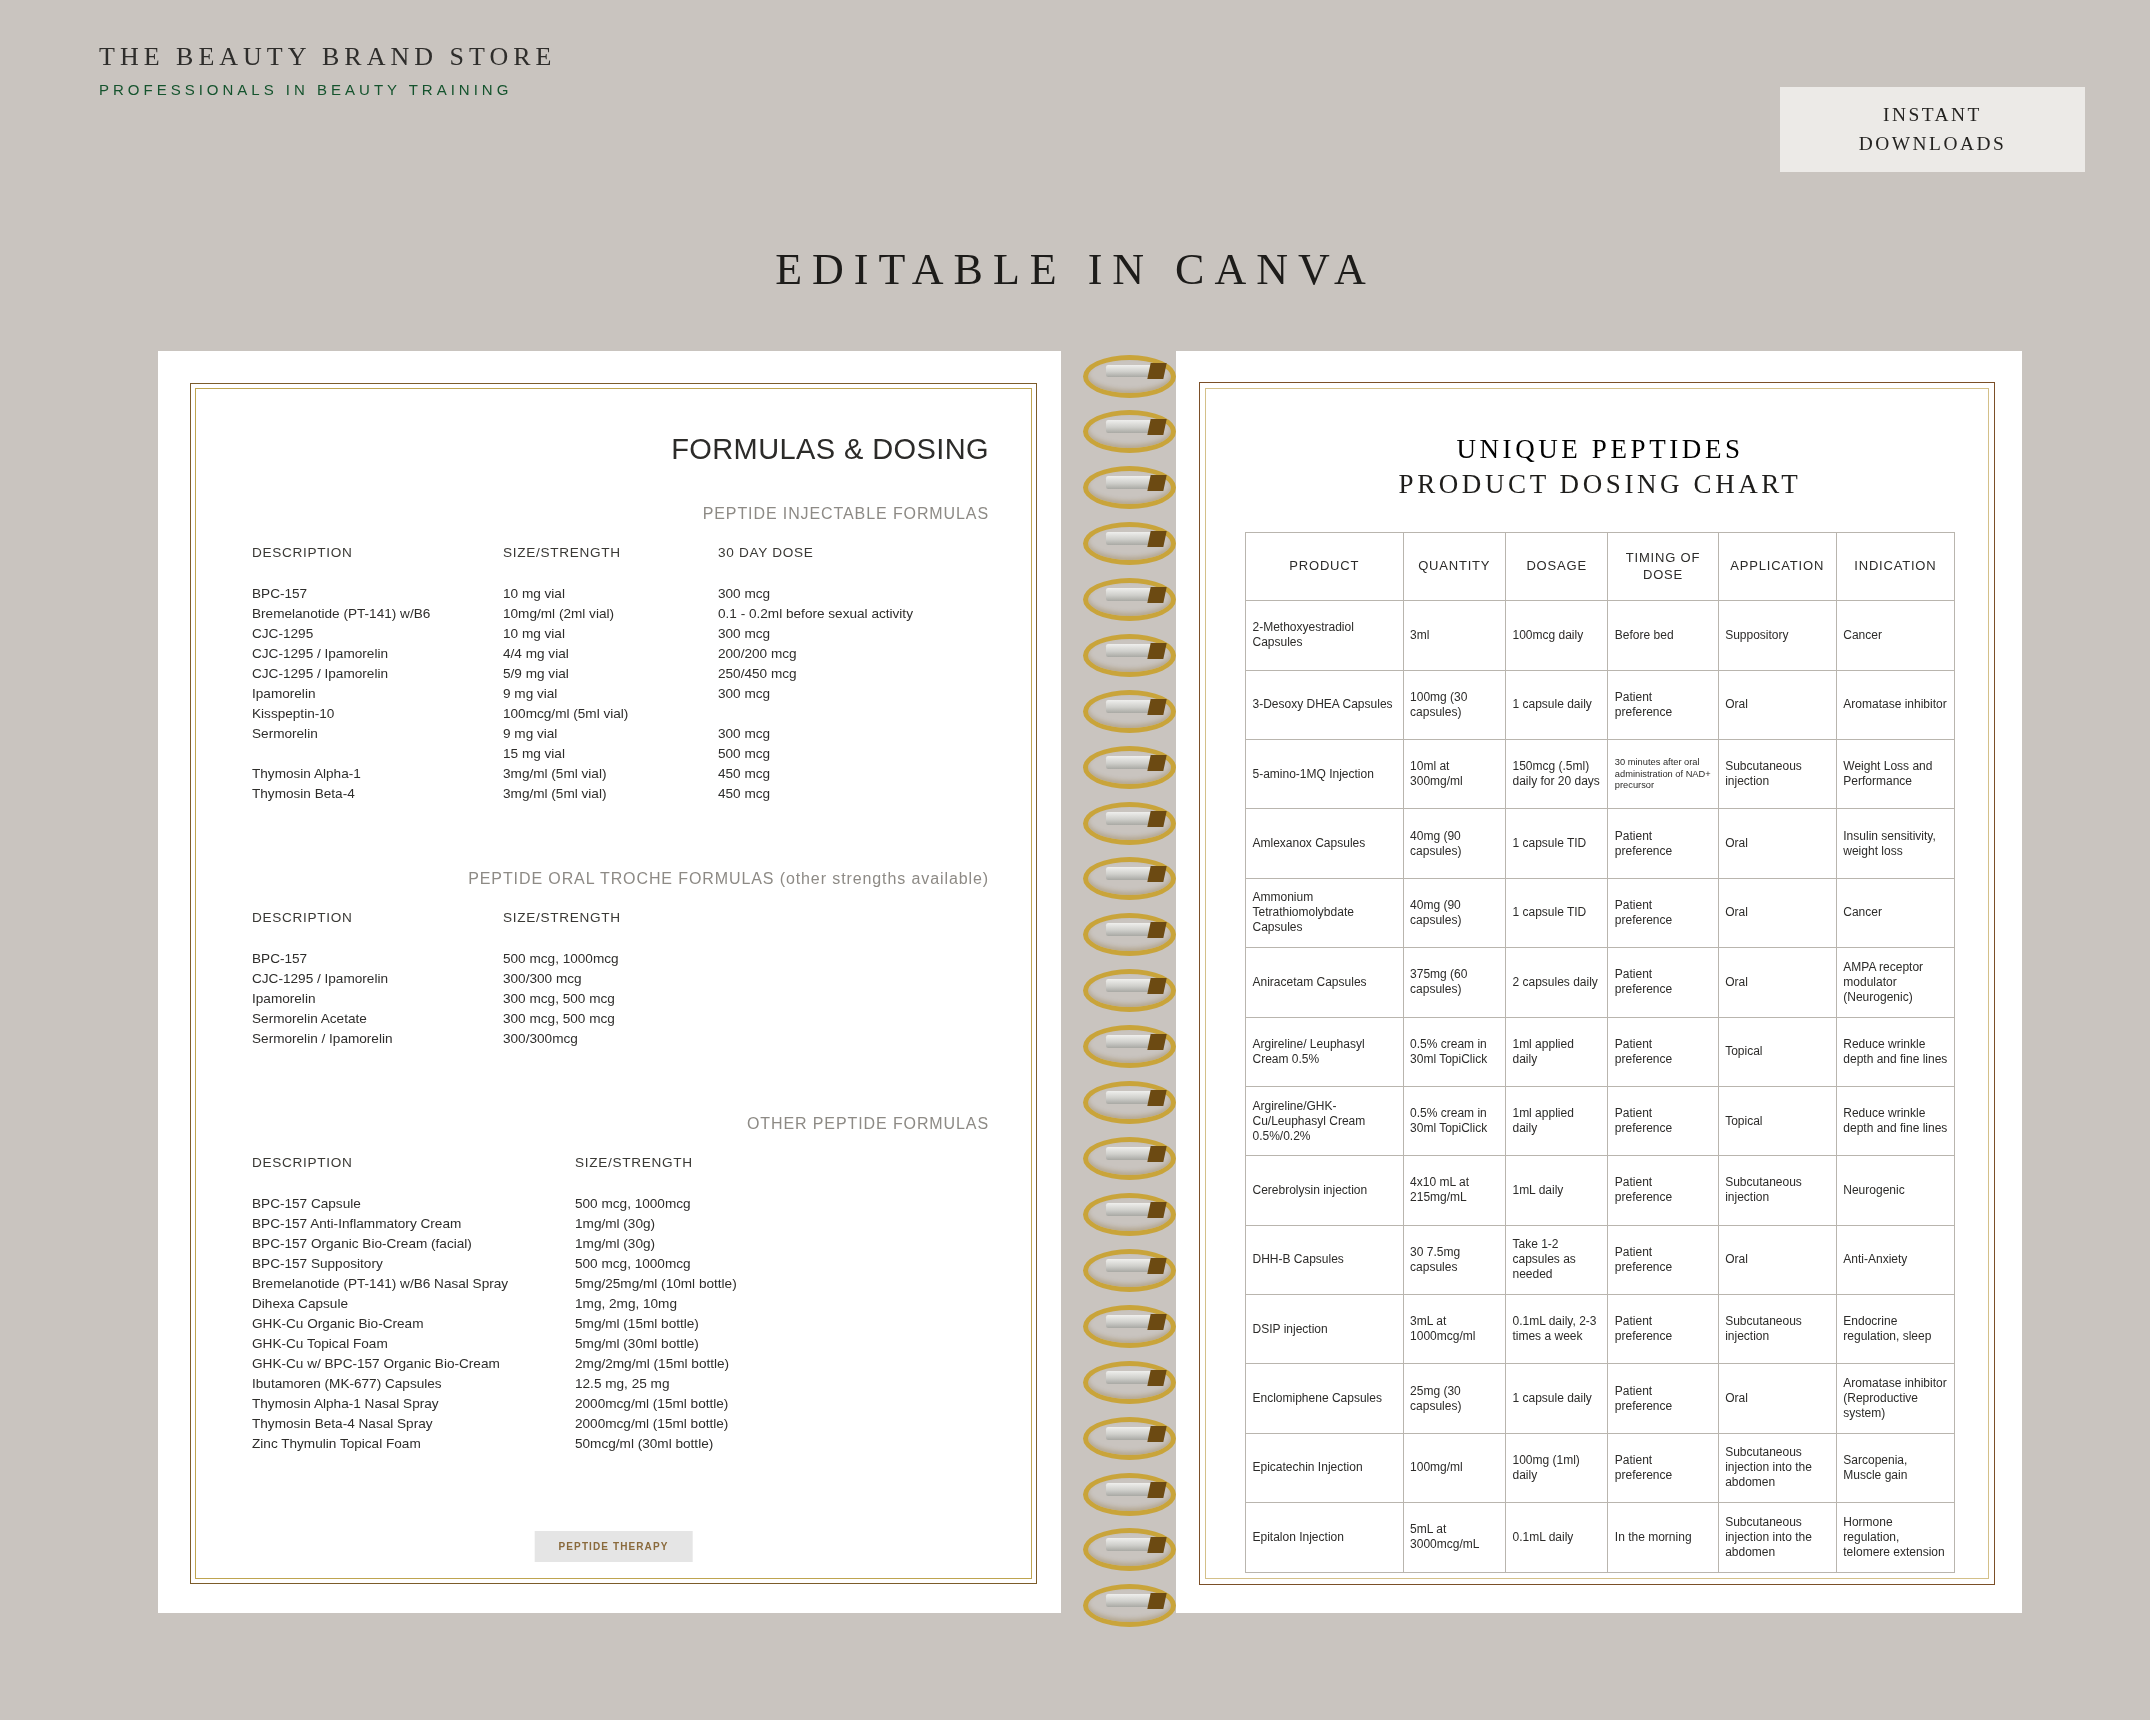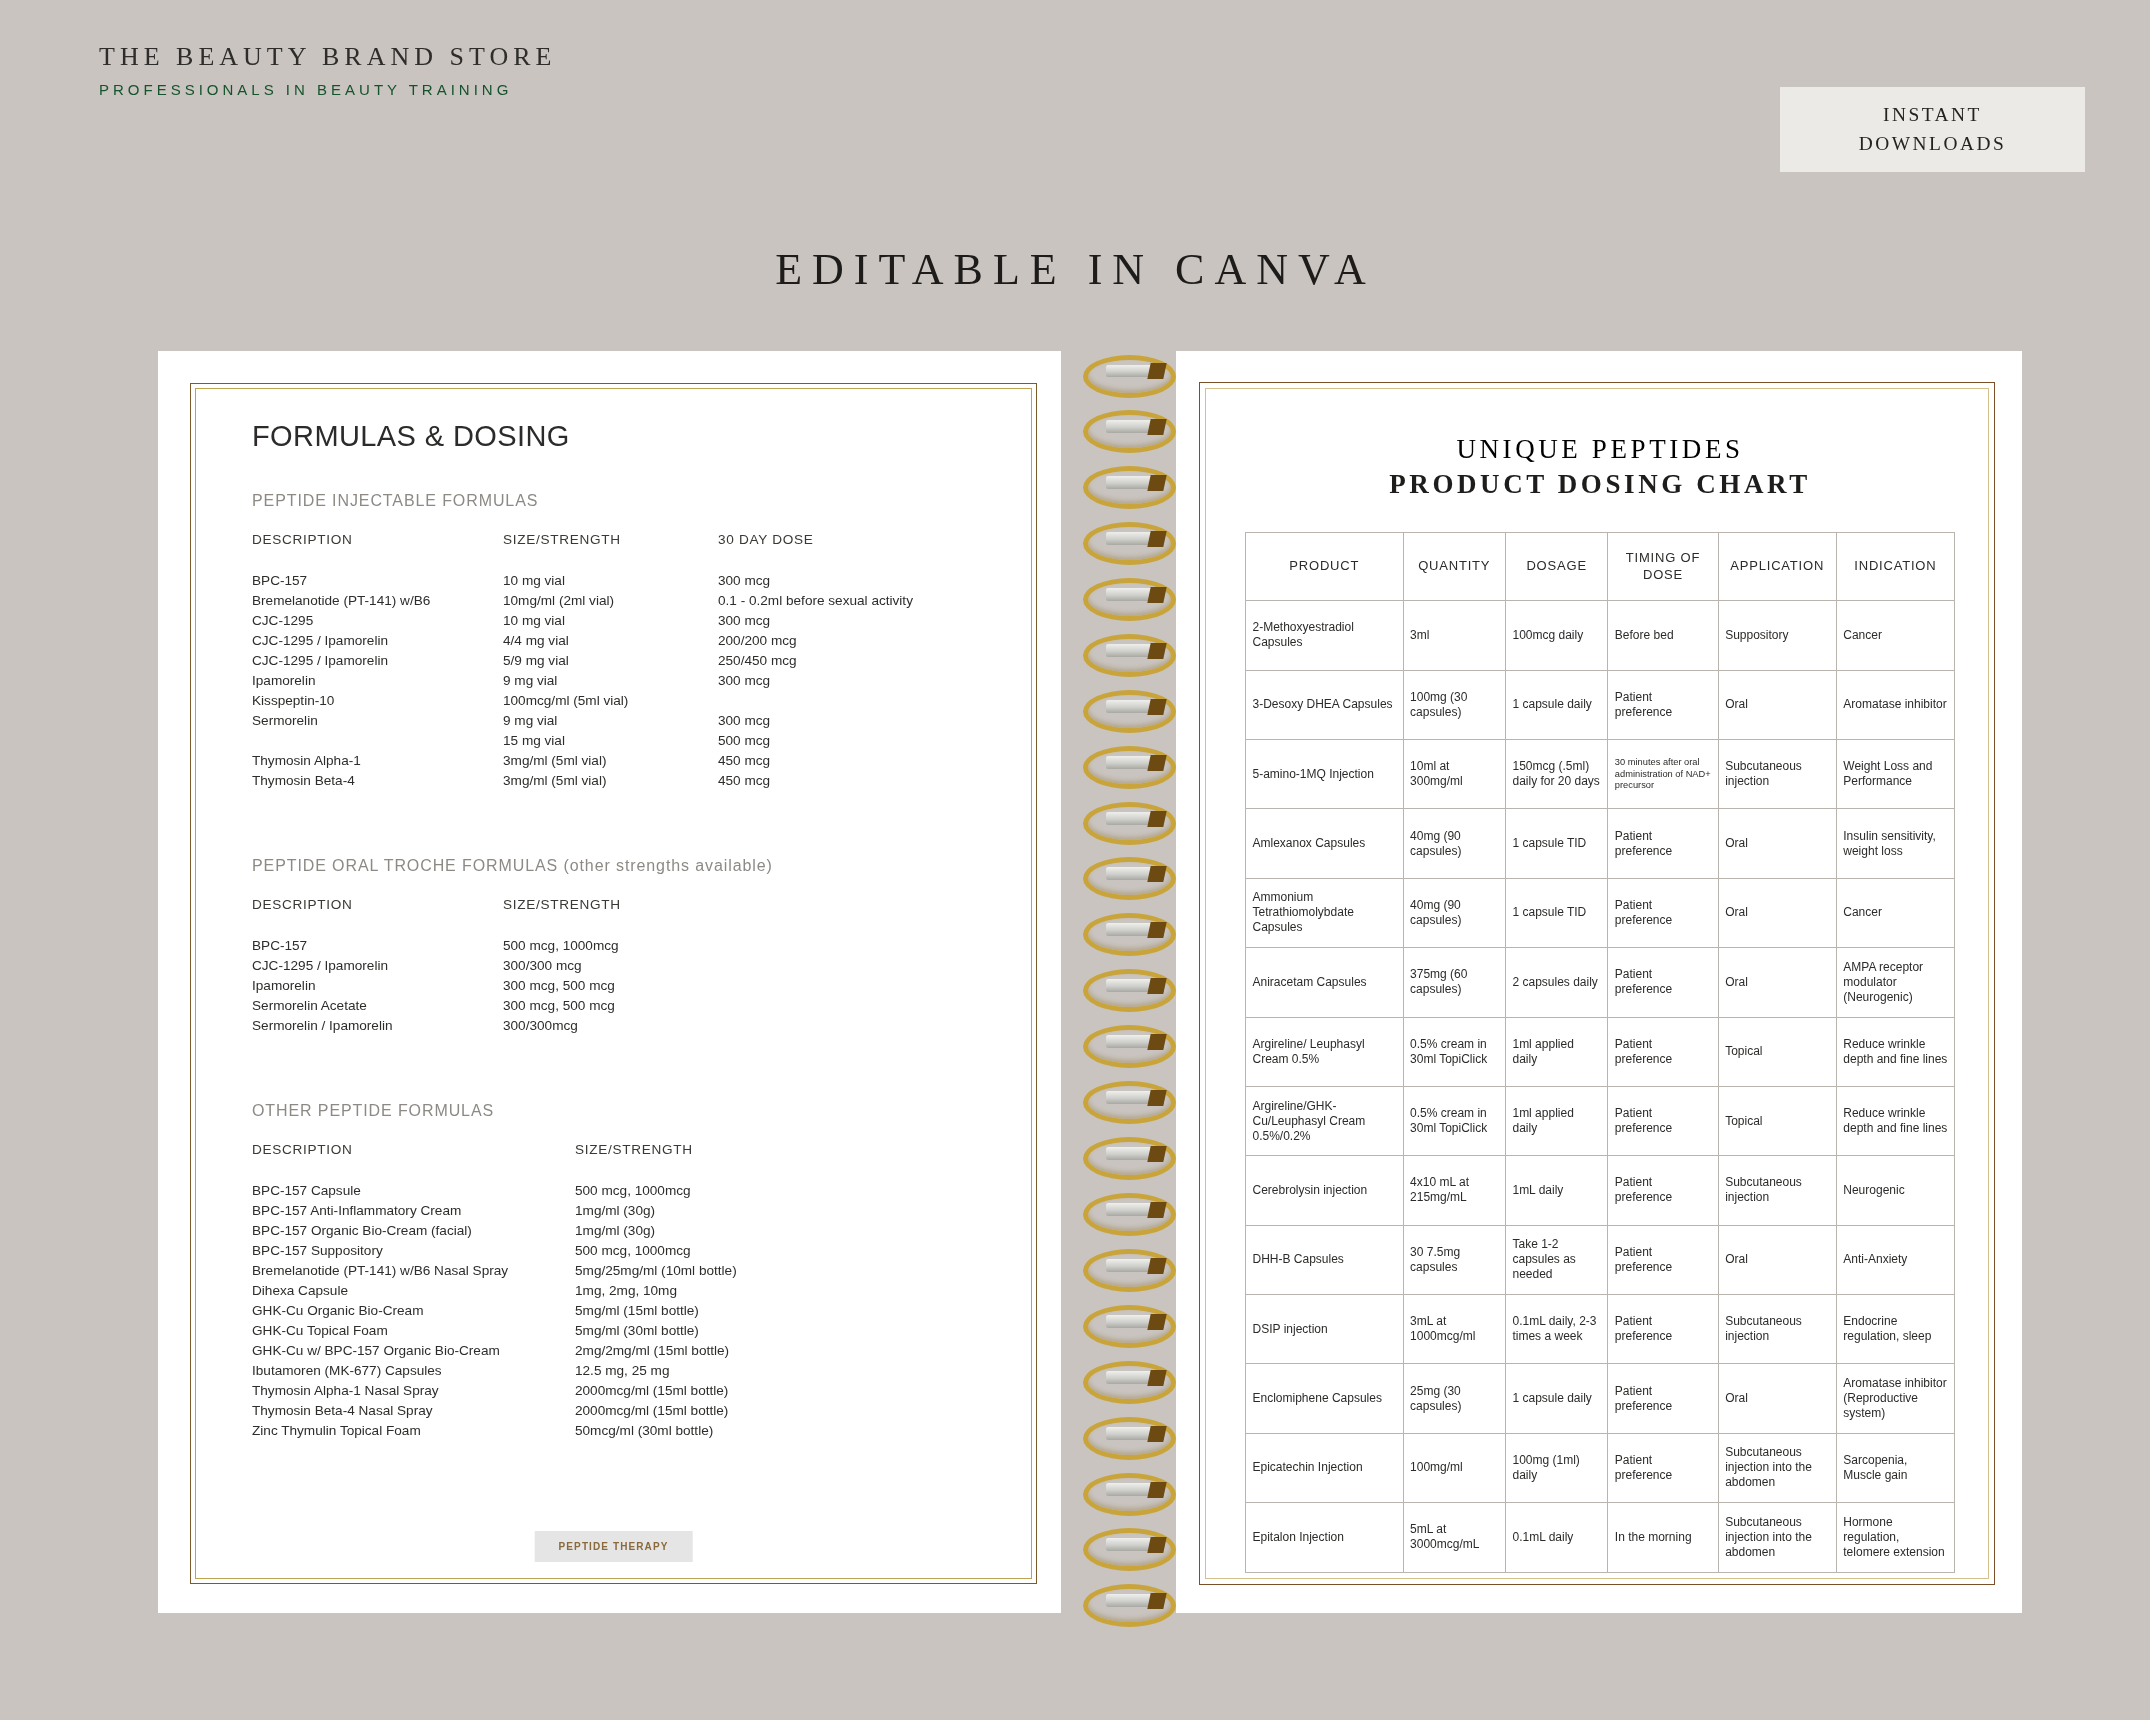--- a/index.html
+++ b/index.html
@@ -83,21 +83,21 @@
     background:linear-gradient(180deg,#efefed 0%,#cfcfcb 55%,#a9a9a4 100%);
     border-radius:2.2px;
   }
   .ring .tip{
     position:absolute;left:66px;top:8.6px;width:16px;height:16px;
     background:#6c4a12;
     transform:skewX(-12deg);
   }
   
   .lp{
-    position:absolute;left:56px;top:31px;right:42px;
+    position:absolute;left:56px;top:44px;right:42px;text-align:right;
   }
   .lp h1{
     font-size:29px;font-weight:400;letter-spacing:0.4px;margin:0 0 39px 0;color:#2c2b29;
   }
   .sec-title{
     font-size:16px;letter-spacing:0.9px;color:#8d8a85;margin:0 0 21.5px 0;
   }
   .cols{position:relative;}
   .hdr-row{font-size:13.6px;letter-spacing:0.7px;color:#3a3935;position:relative;height:21.5px;}
   .hdr-row span{position:absolute;top:0;}
@@ -117,21 +117,21 @@
     white-space:nowrap;
   }
   
   .rp{position:absolute;left:39px;top:36px;right:33px;}
   .rp h2{
     text-align:center;font-family:"Liberation Serif", serif;
     font-size:27px;font-weight:400;letter-spacing:3.6px;margin:8.6px 0 4.3px;color:#000000;
   }
   .rp h3{
     text-align:center;font-family:"Liberation Serif", serif;
-    font-size:27px;font-weight:700;letter-spacing:3.6px;margin:0 0 32px;color:#1e1d1b;
+    font-size:27px;font-weight:400;letter-spacing:3.6px;margin:0 0 32px;color:#1e1d1b;
   }
   table.chart{
     border-collapse:collapse;width:100%;table-layout:fixed;
   }
   table.chart th, table.chart td{
     border:0.7px solid #b9b5ae;
     padding:7.2px 6.5px;
     font-size:12px;
     line-height:1.25;
     vertical-align:middle;

